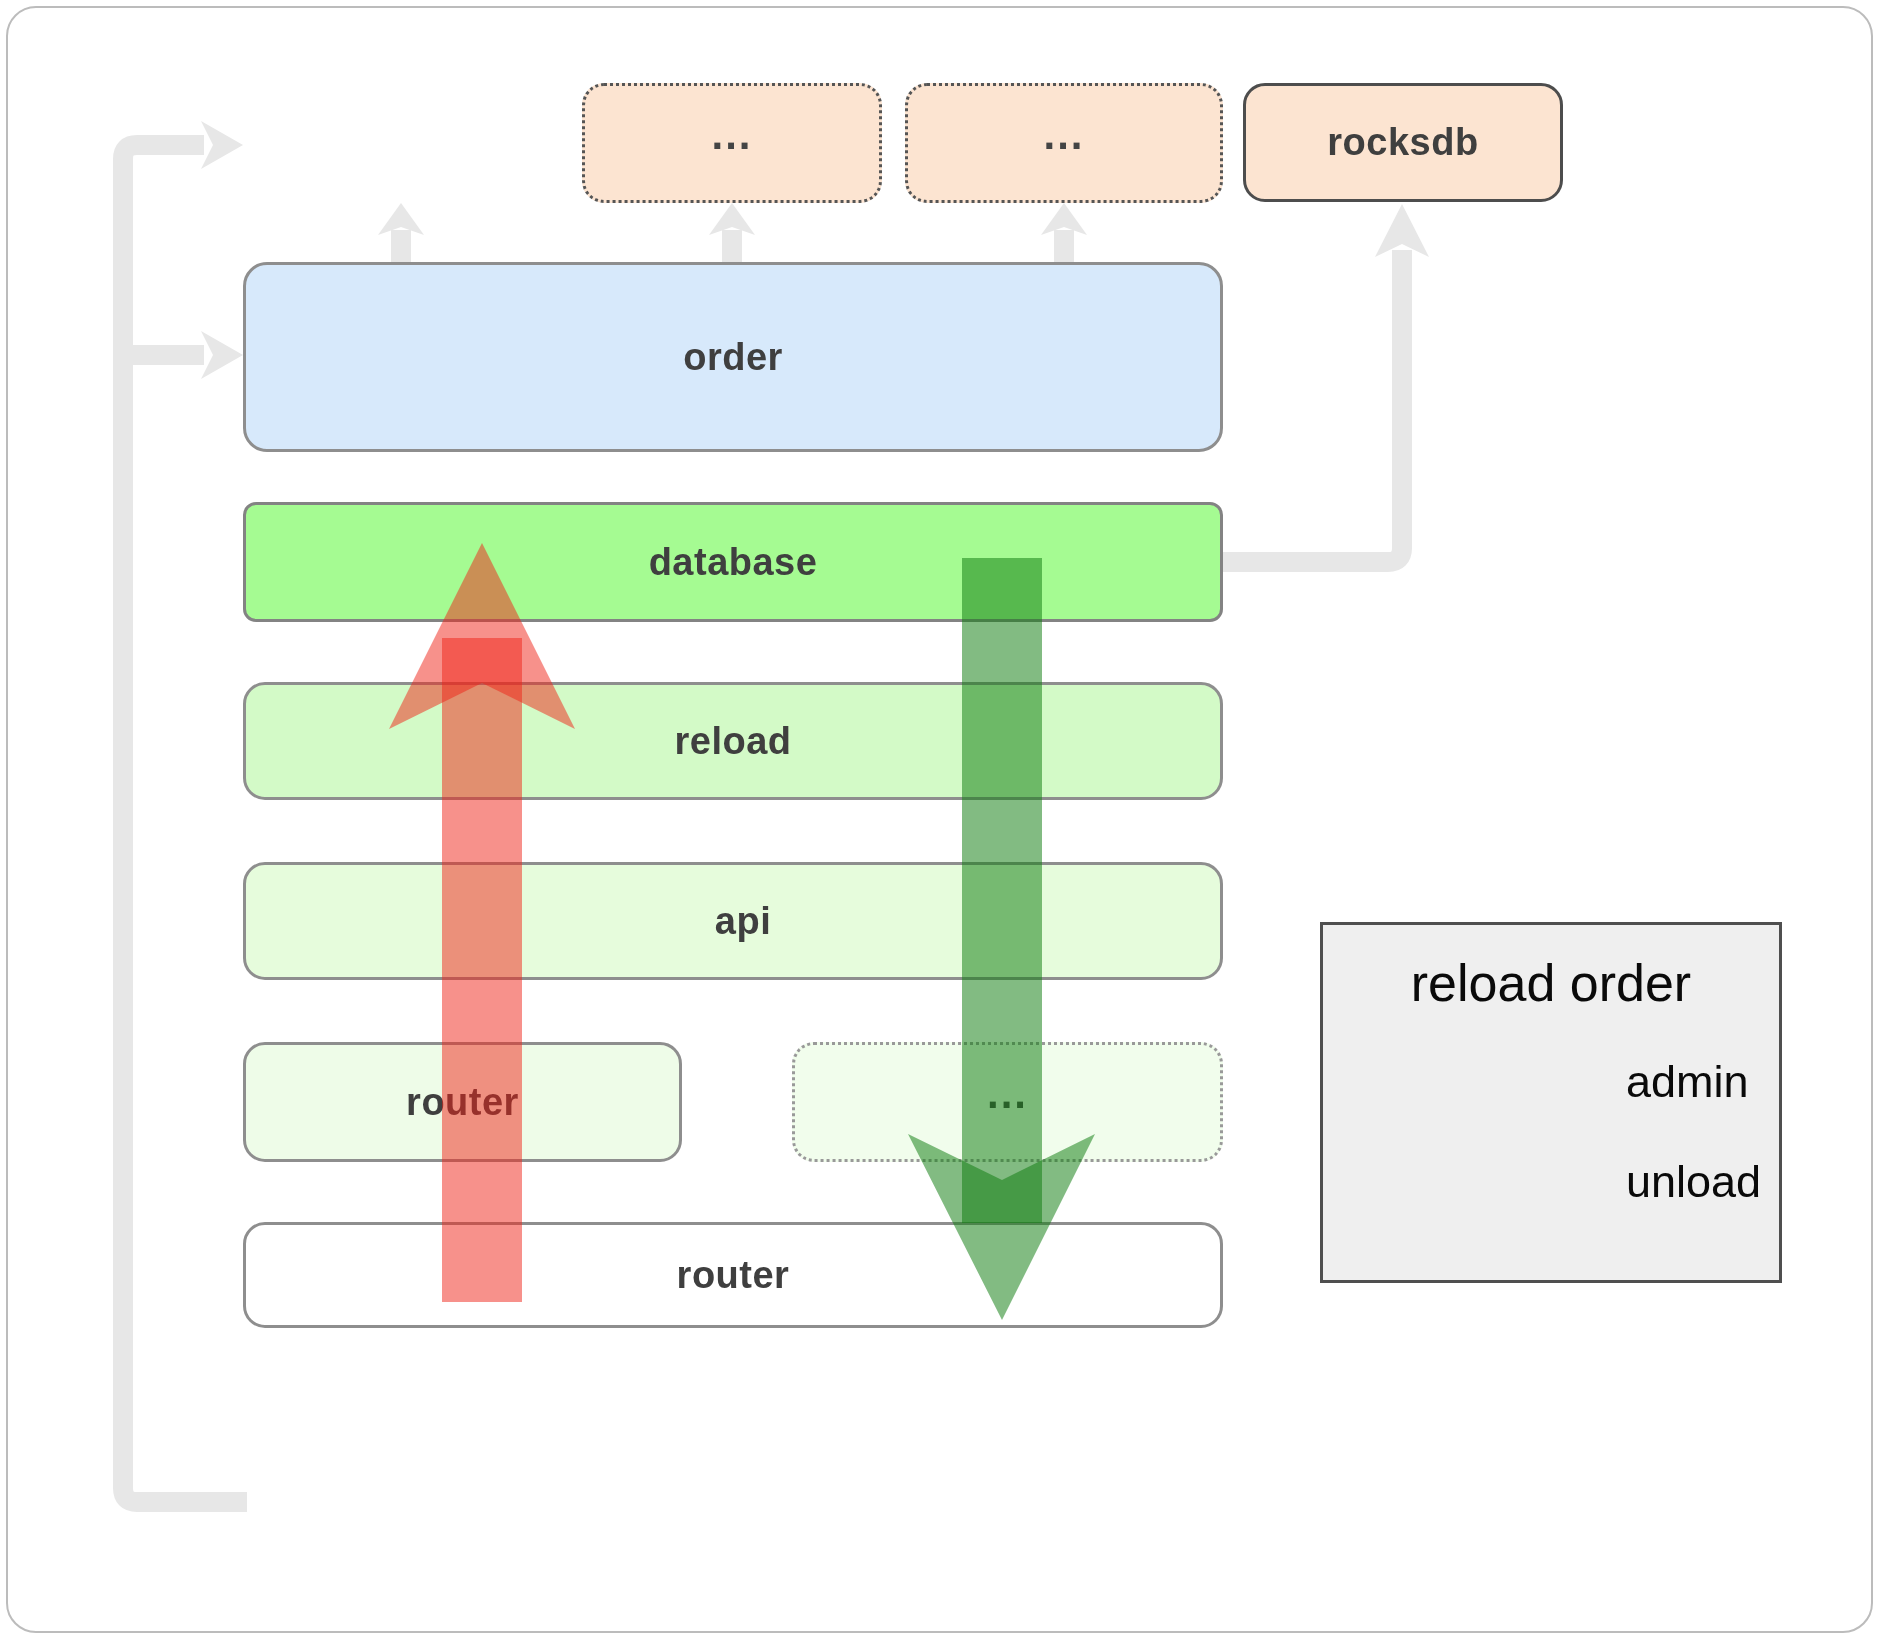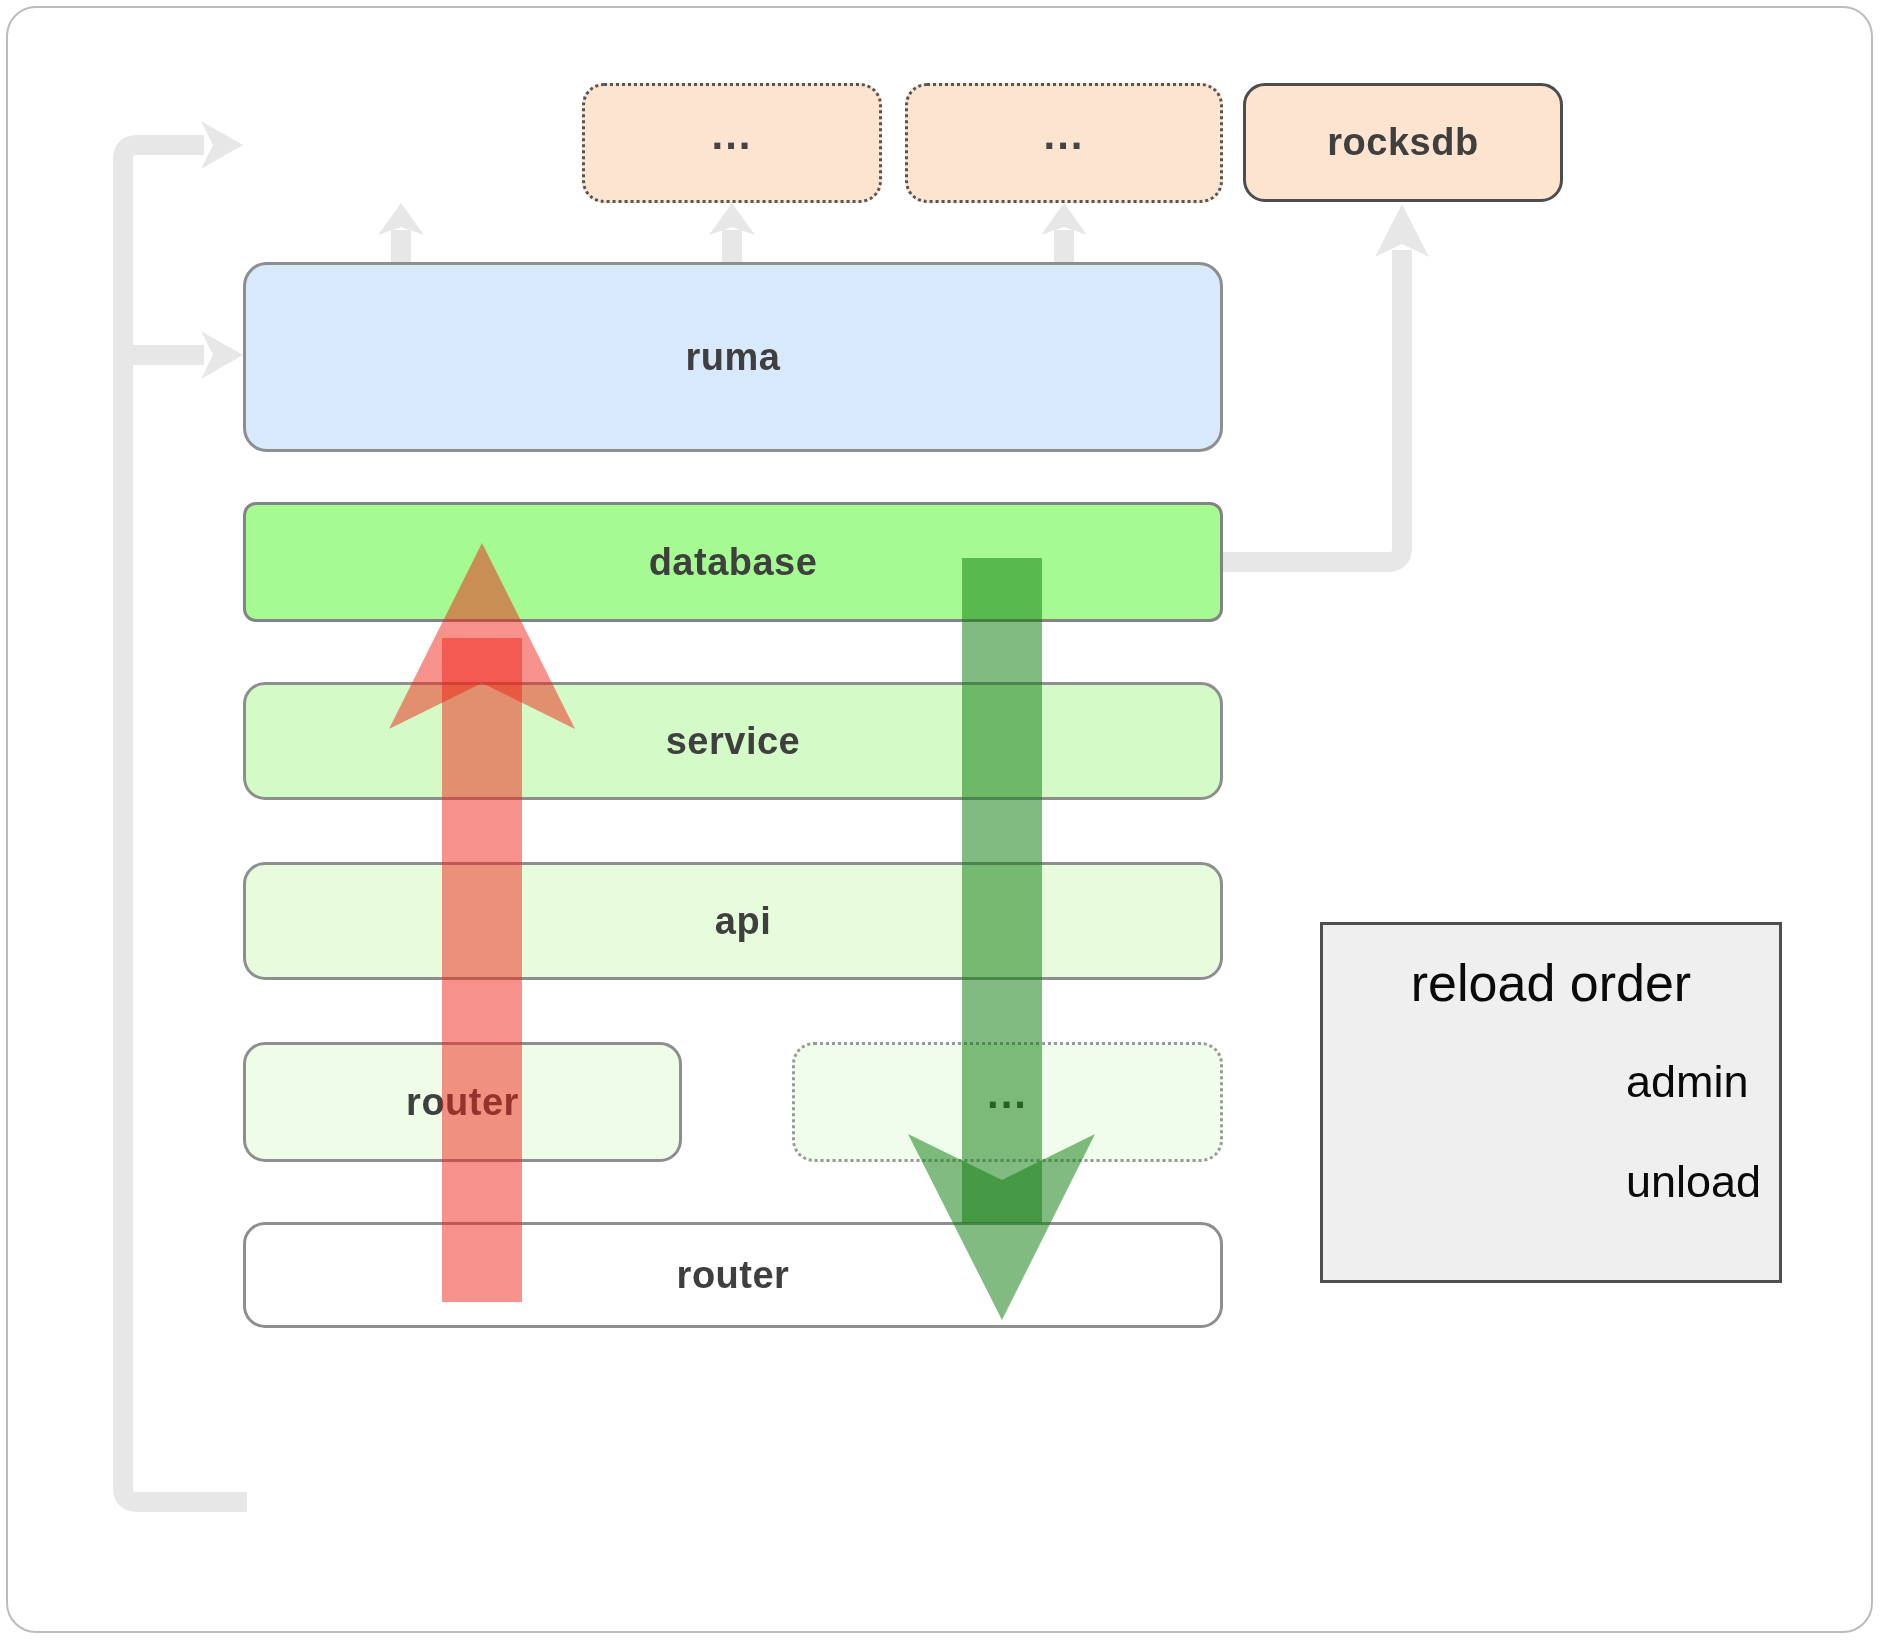--- a/index.html
+++ b/index.html
@@ -145,27 +145,27 @@
     <span class="dots">...</span>
   </div>
   <div class="node n-ext2">
     <span class="dots">...</span>
   </div>
   <div class="node n-rocksdb">
     <span>rocksdb</span>
   </div>
 
   <div class="node n-core">
-    <span>ruma</span>
+    <span>order</span>
   </div>
   <div class="node n-database">
     <span>database</span>
   </div>
   <div class="node n-service">
-    <span>service</span>
+    <span>reload</span>
   </div>
   <div class="node n-api">
     <span>api</span>
   </div>
   <div class="node n-admin">
     <span>router</span>
   </div>
   <div class="node n-admin-etc">
     <span class="dots">...</span>
   </div>

